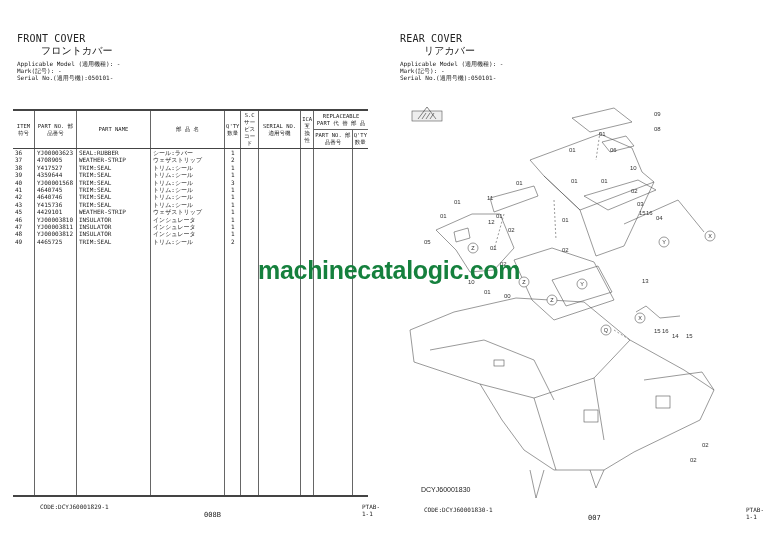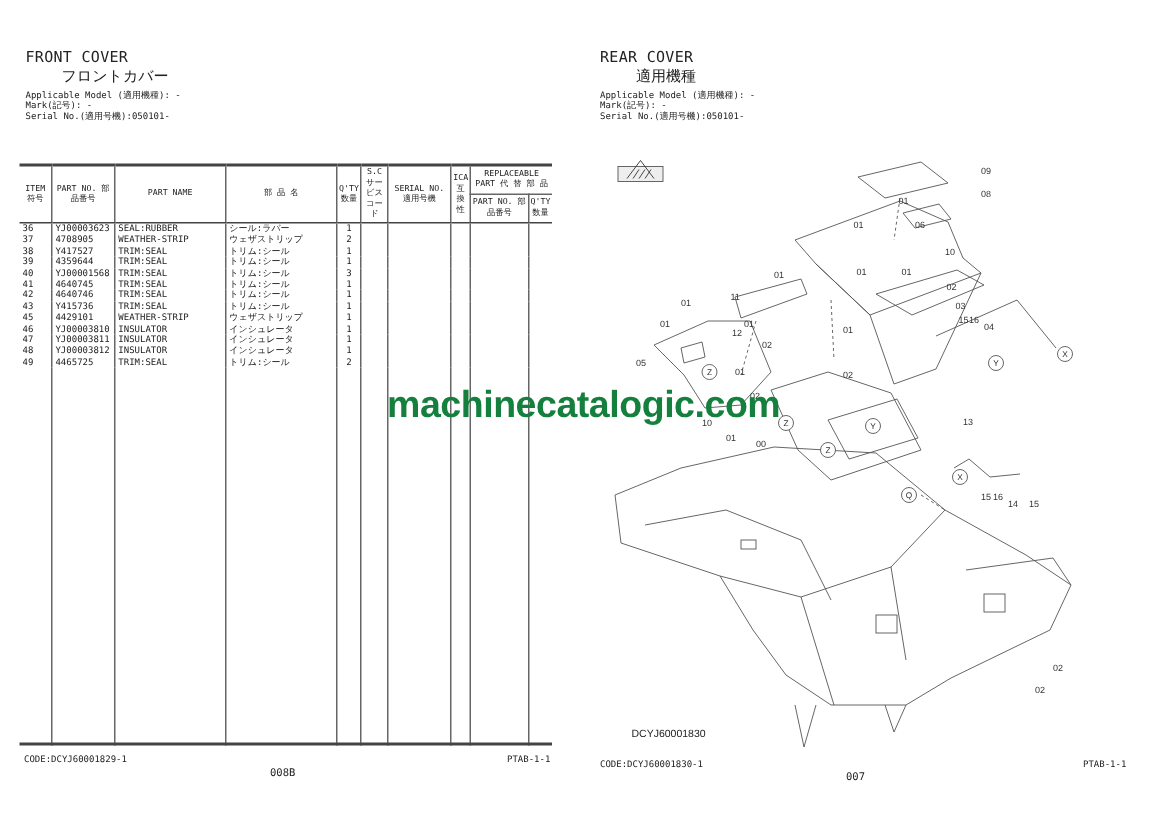--- a/index.html
+++ b/index.html
@@ -11,21 +11,21 @@
   .title-jp{position:absolute;left:17px;top:44px;font-size:10px;margin-left:24px;}
   .meta{position:absolute;left:17px;top:60px;font-size:6px;line-height:7px;}
   .right .title-en,.right .title-jp,.right .meta{left:16px;}
   table.parts{position:absolute;left:13px;top:109px;width:355px;border-collapse:collapse;font-size:6px;line-height:7.4px;}
   table.parts th{font-weight:normal;border-top:2px solid #444;border-bottom:1.5px solid #444;padding:1px 1px;vertical-align:middle;text-align:center;font-size:5.5px;line-height:7px;}
   table.parts td{padding:0 2px;white-space:nowrap;}
   table.parts .vl{border-left:1.2px solid #666;}
   table.parts tbody tr.filler td{height:263px;}
   table.parts tfoot td{border-top:2px solid #444;height:0;padding:0;}
   .c-qty{text-align:center;}
-  .footer{position:absolute;font-size:6px;}
+  .footer{position:absolute;font-size:6px;margin-left:24px;}
   .code-l{left:16px;top:503px;}
   .ptab-l{left:338px;top:503px;}
   .pg-l{left:180px;top:511px;font-size:7px;}
   .code-r{left:16px;top:506px;}
   .ptab-r{left:338px;top:506px;}
   .pg-r{left:180px;top:514px;font-size:7px;}
   .watermark{position:absolute;left:258px;top:256px;font-family:"Liberation Sans",sans-serif;font-weight:bold;font-size:25px;color:#15803d;letter-spacing:-0.3px;z-index:5;}
   .diagram{position:absolute;left:0;top:0;width:384px;height:542px;}
   .diag-code{position:absolute;left:37px;top:486px;font-family:"Liberation Sans",sans-serif;font-size:7px;}
 </style>
@@ -248,21 +248,21 @@
       </tfoot>
   </table>
 
   <div class="footer code-l">CODE:DCYJ60001829-1</div>
   <div class="footer ptab-l">PTAB-1-1</div>
   <div class="footer pg-l">008B</div>
 </div>
 
 <div class="page right">
   <div class="title-en">REAR COVER</div>
-  <div class="title-jp">適用機種</div>
+  <div class="title-jp">リアカバー</div>
   <div class="meta">
     <div>Applicable Model (適用機種): -</div>
     <div>Mark(記号): -</div>
     <div>Serial No.(適用号機):050101-</div>
   </div>
 
   <svg class="diagram" viewBox="0 0 384 542" fill="none" stroke="#555" stroke-width="0.6" font-family="Liberation Sans, sans-serif" font-size="6">
 
     <g transform="translate(28,105)">
       <rect x="0" y="6" width="30" height="10" fill="#eee"></rect>

